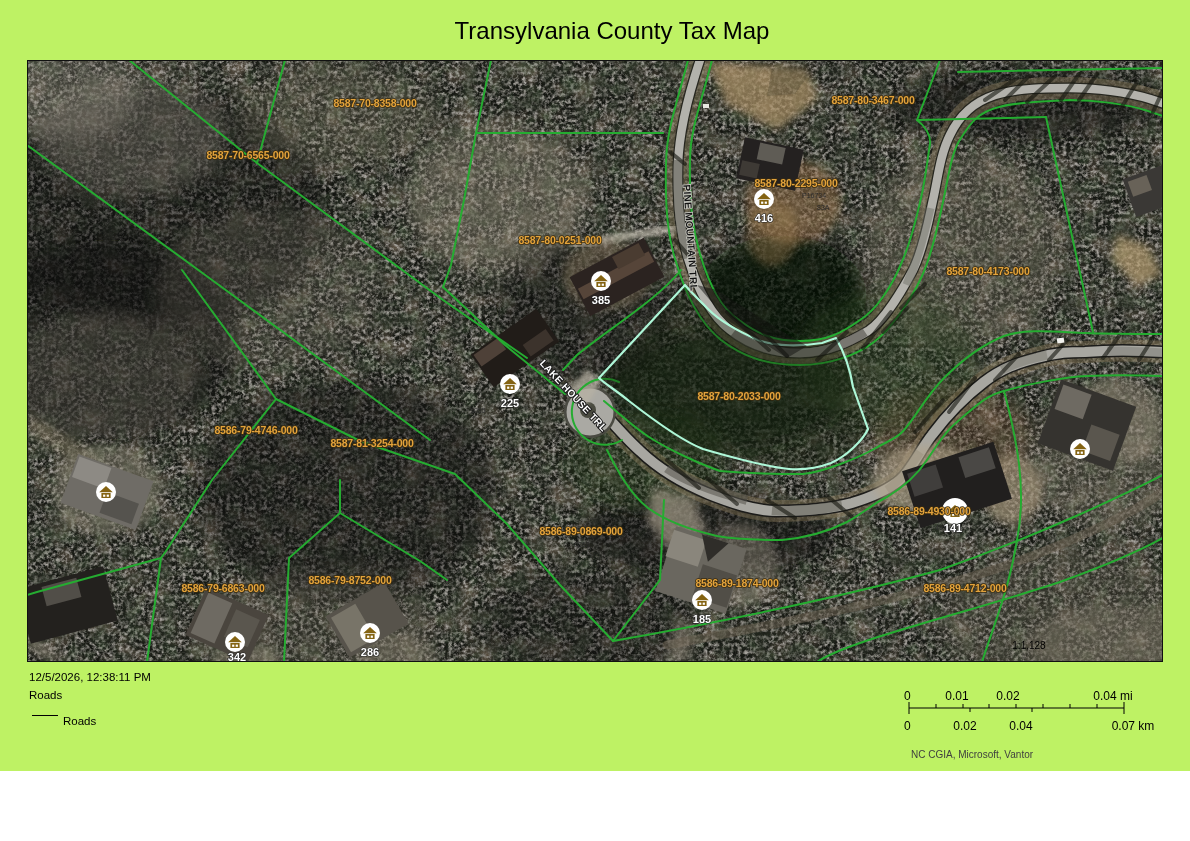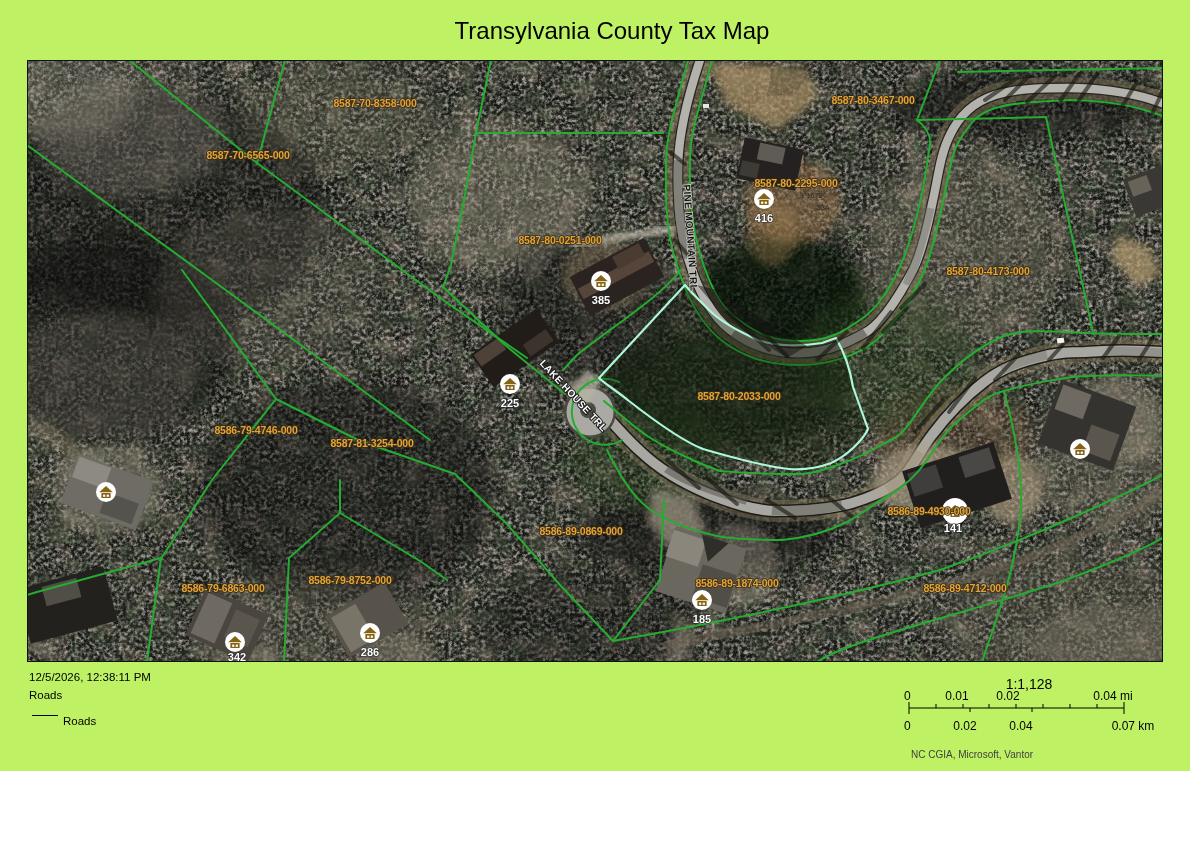--- a/index.html
+++ b/index.html
@@ -450,21 +450,21 @@
   </div>
 
   <div class="abs" style="left:29px;top:671px;font-size:11.5px;color:#000;">12/5/2026, 12:38:11 PM</div>
 
   <div class="abs" style="left:29px;top:689px;font-size:11.5px;color:#000;">Roads</div>
 
   <div class="abs" style="left:32px;top:715px;width:26px;height:0;border-top:1.6px solid #000;"></div>
 
   <div class="abs" style="left:63px;top:715px;font-size:11.5px;color:#000;">Roads</div>
 
-  <div class="abs" style="left:979px;top:676px;width:100px;text-align:center;font-size:14px;color:#000;">1:1,128</div>
+  <div class="abs" style="left:979px;top:640px;width:100px;text-align:center;font-size:10px;color:#000;">1:1,128</div>
 
   <svg class="abs" style="left:880px;top:688px;" width="290" height="50" xmlns="http://www.w3.org/2000/svg">
     <g fill="#000" font-size="12" font-family="Liberation Sans, sans-serif">
       <text x="24" y="12">0</text>
       <text x="77" y="12" text-anchor="middle">0.01</text>
       <text x="128" y="12" text-anchor="middle">0.02</text>
       <text x="233" y="12" text-anchor="middle">0.04 mi</text>
       <text x="24" y="42">0</text>
       <text x="85" y="42" text-anchor="middle">0.02</text>
       <text x="141" y="42" text-anchor="middle">0.04</text>

